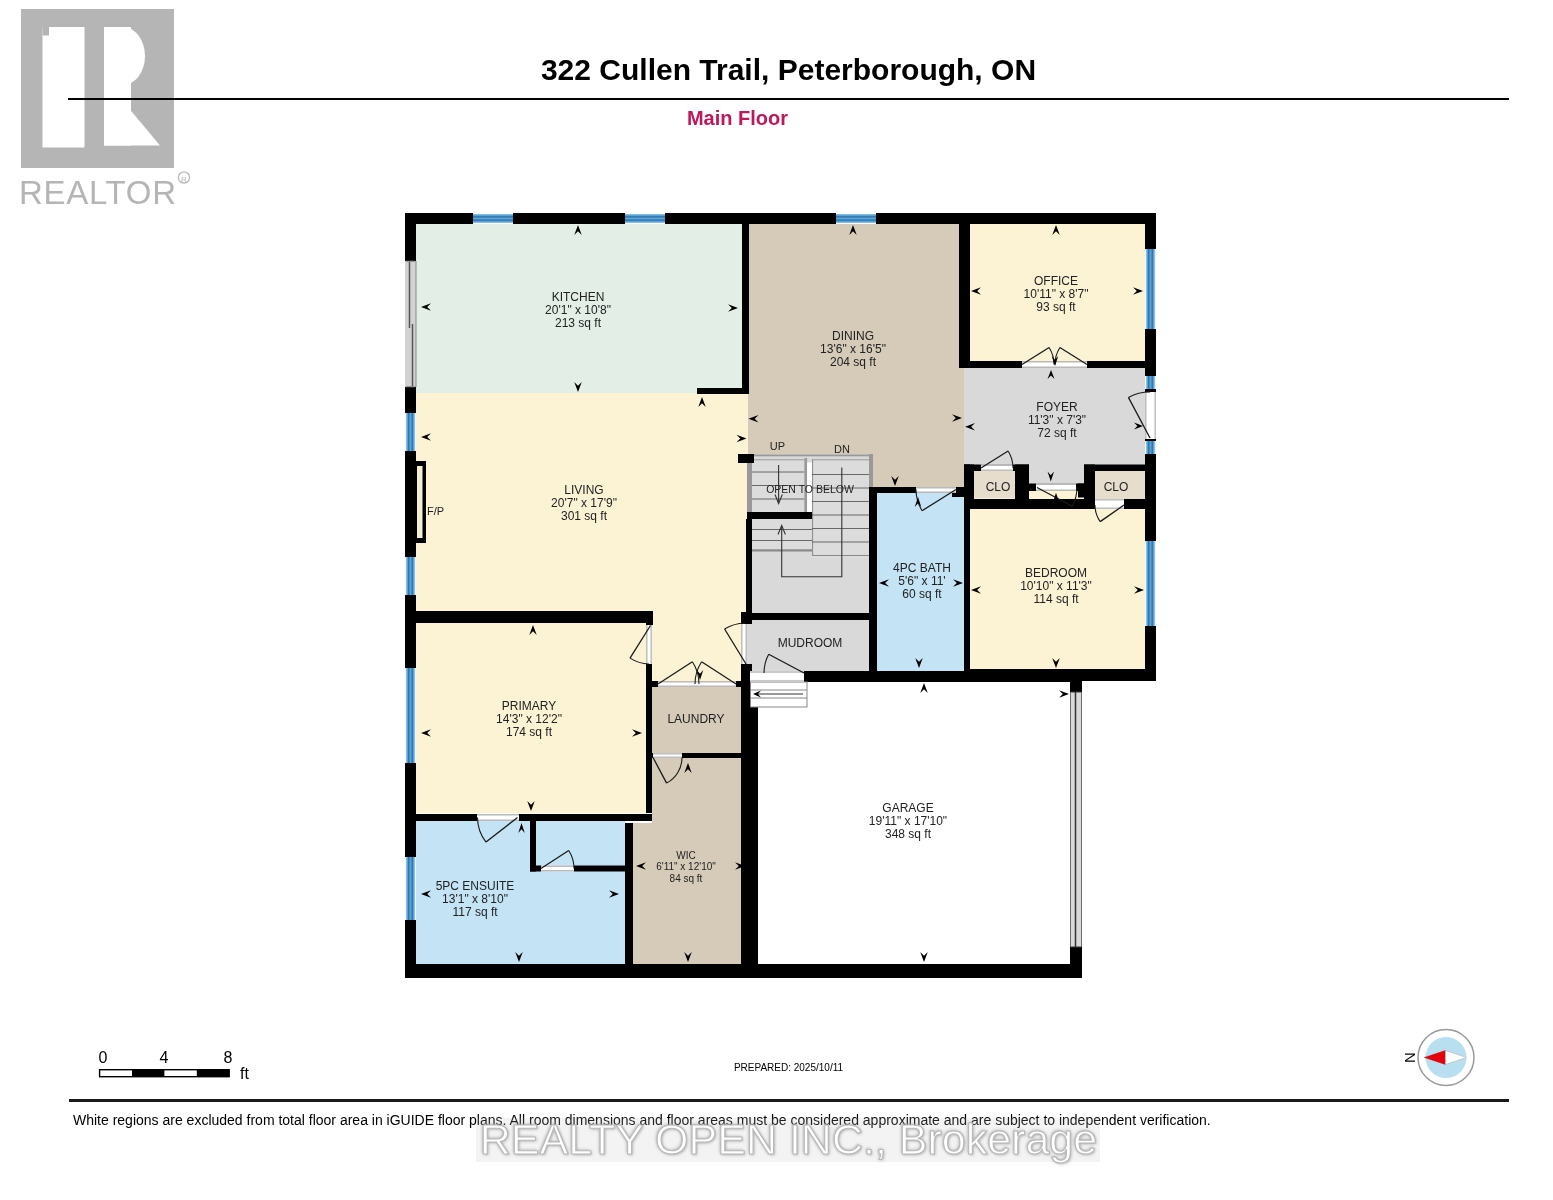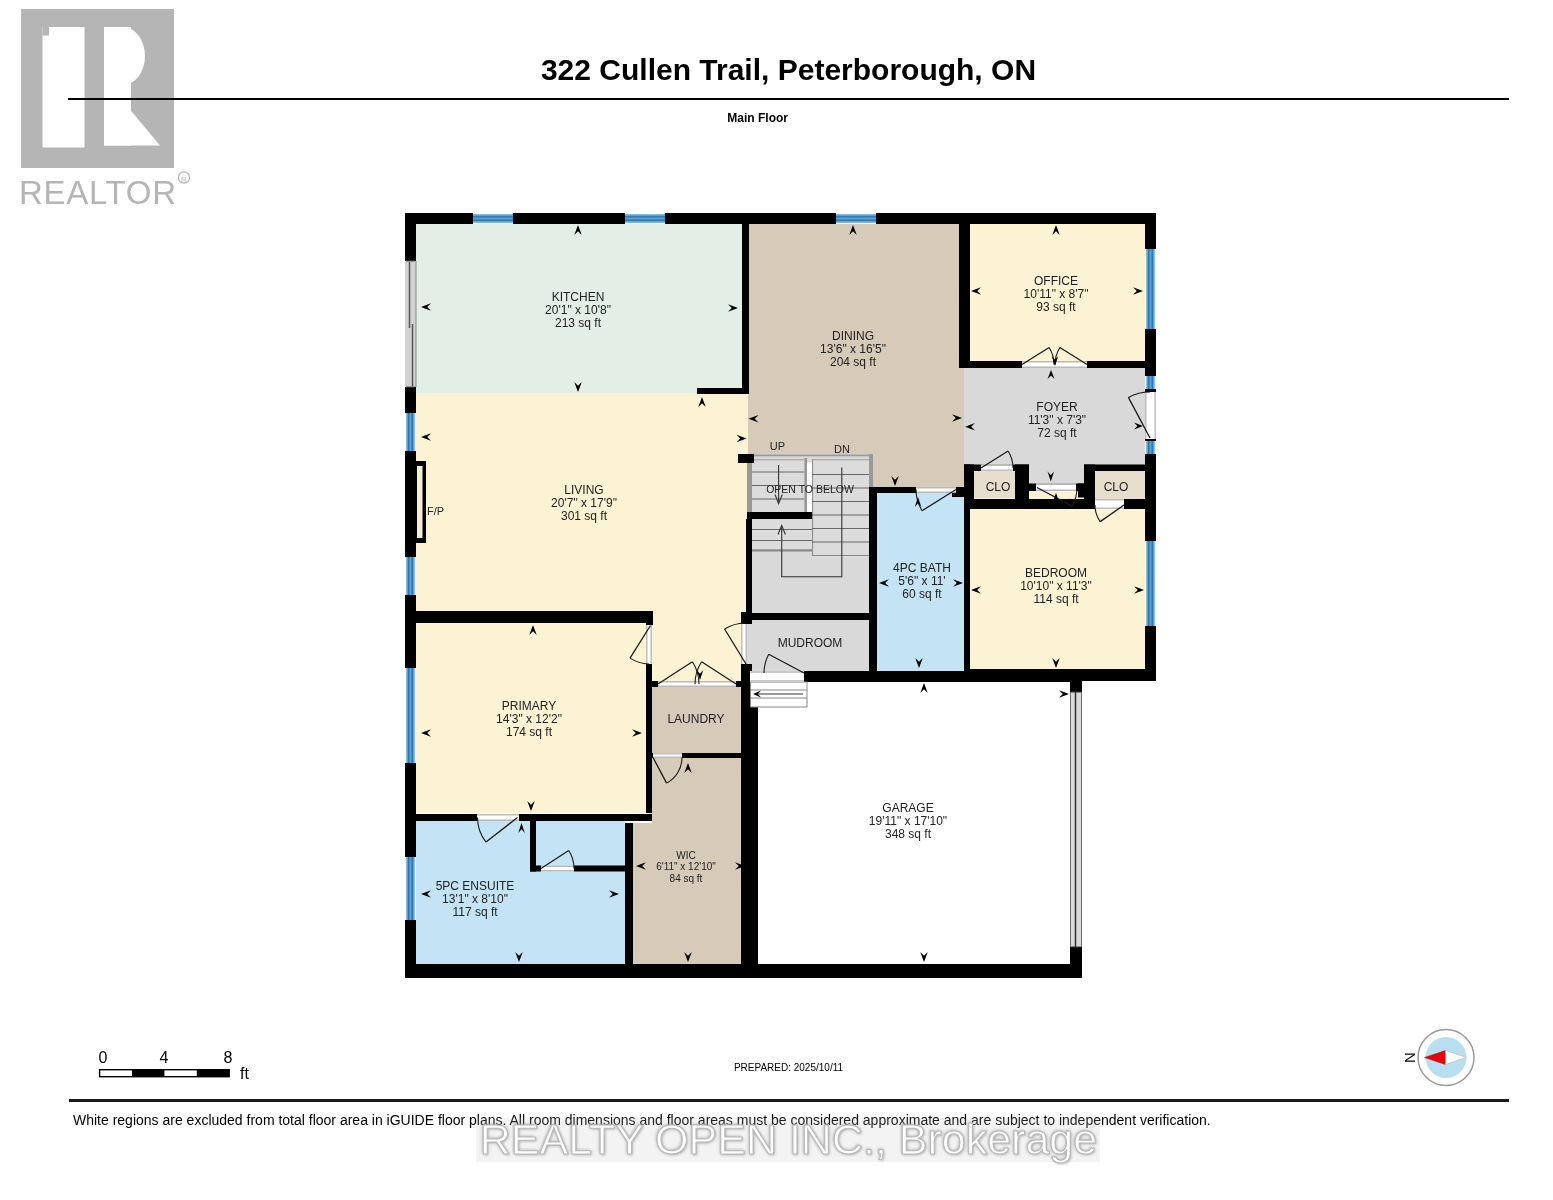--- a/index.html
+++ b/index.html
@@ -3,21 +3,21 @@
 <style>
 html,body{margin:0;padding:0;background:#ffffff;width:1553px;height:1200px;overflow:hidden}
 *{font-family:"Liberation Sans", sans-serif;-webkit-font-smoothing:antialiased;}
 .abs{position:absolute}
 </style></head>
 <body>
 <div class="abs" style="left:12px;top:0;width:1553px;height:1200px">
 
 <div class="abs" style="left:0;top:53px;width:1553px;text-align:center;font-size:30px;font-weight:bold;color:#000">322 Cullen Trail, Peterborough, ON</div>
 <div class="abs" style="left:56px;top:98px;width:1441px;height:2px;background:#000;z-index:5"></div>
-<div class="abs" style="left:0px;top:106px;width:776px;text-align:right;font-size:12px;font-weight:bold;color:#000000;line-height:25.3px">Main Floor</div>
+<div class="abs" style="left:0px;top:106px;width:776px;text-align:right;font-size:20px;font-weight:bold;color:#be185d;line-height:25.3px">Main Floor</div>
 
 <svg width="190" height="215" viewBox="0 0 190 215" style="position:absolute;left:0;top:0">
 <rect x="9" y="9" width="153" height="159" fill="#b5b5b5"></rect>
 <rect x="30.5" y="27" width="42" height="120.5" fill="#ffffff"></rect>
 <rect x="30.5" y="27" width="6.5" height="8.5" fill="#b5b5b5"></rect>
 <rect x="92" y="27" width="27" height="118.5" fill="#ffffff"></rect>
 <path d="M111,27 A22,29 0 0 1 111,85 Z" fill="#ffffff"></path>
 <polygon points="100,88 148,145.5 92,145.5" fill="#ffffff"></polygon>
 <text x="7" y="204" font-size="33" fill="#b5b5b5" font-family="Liberation Sans, sans-serif" textLength="157">REALTOR</text>
 <circle cx="172" cy="177.5" r="5.6" fill="none" stroke="#b5b5b5" stroke-width="1.2"></circle>

